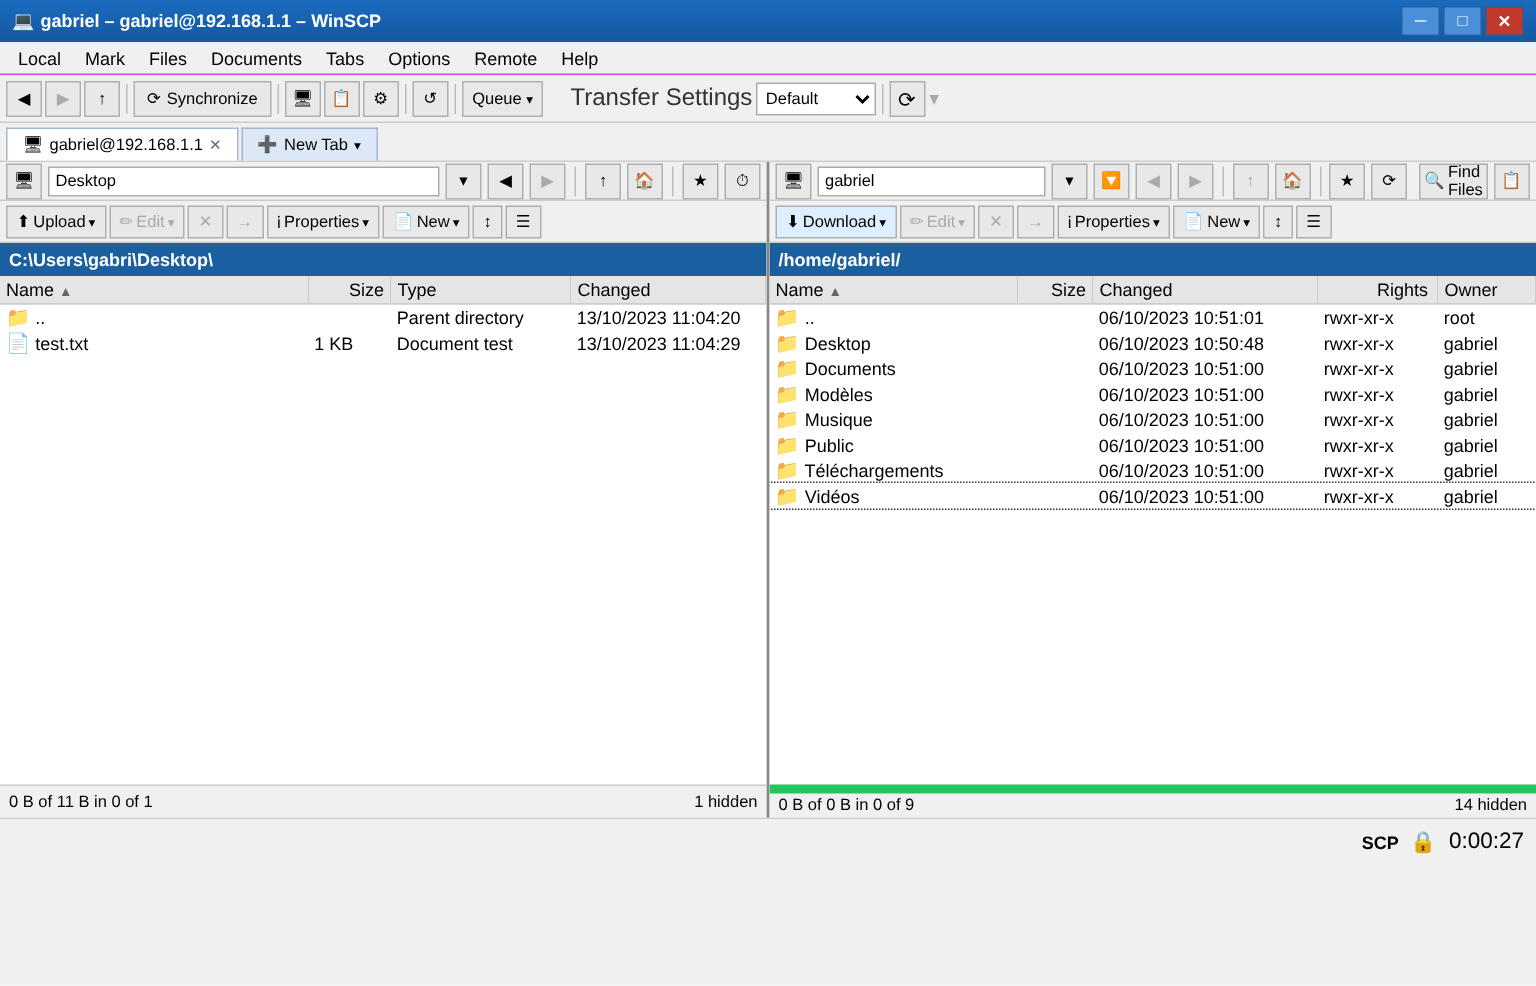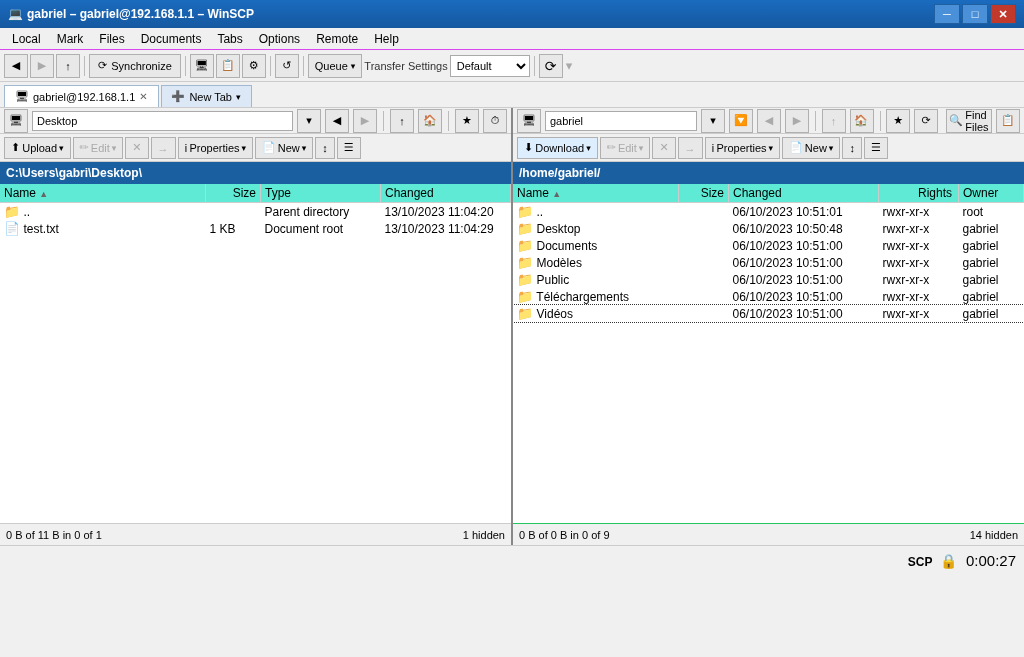--- a/index.html
+++ b/index.html
@@ -168,21 +168,21 @@
       flex: 1;
       overflow-y: auto;
       overflow-x: hidden;
       background: white;
     }
     .file-table table {
       width: 100%;
       border-collapse: collapse;
     }
     .file-table thead th {
-      background: #5eead4;
+      background: #e5e5e5;
       border-bottom: 1px solid #ccc;
       border-right: 1px solid #ccc;
       padding: 2px 4px;
       text-align: left;
       font-weight: normal;
       font-size: 12px;
       position: sticky;
       top: 0;
       cursor: pointer;
     }
@@ -263,21 +263,21 @@
       align-items: center;
       padding: 2px 6px;
       background: #e8e8e8;
       border: 1px solid #b0b0b0;
       cursor: pointer;
       font-size: 11px;
       gap: 3px;
       height: 24px;
     }
 
-    .transfer-label { font-size: 11px; margin-left: 0; color: #333; }
+    .transfer-label { font-size: 16px; margin-left: 16px; color: #333; }
     .transfer-select {
       font-size: 11px;
       height: 22px;
       border: 1px solid #aaa;
       background: white;
       padding: 0 2px;
       min-width: 80px;
     }
     .refresh-btn {
       width: 24px; height: 24px;
@@ -426,21 +426,21 @@
         <tbody id="left-tbody">
         <tr>
               <td><span style="color:#e8a000; font-size:13px;">📁</span> ..</td>
               <td style="text-align: right;"></td>
               <td>Parent directory</td>
               <td>13/10/2023 11:04:20</td>
             </tr>
             <tr>
               <td><span style="font-size:13px;">📄</span> test.txt</td>
               <td style="text-align: left;">1 KB</td>
-              <td>Document root</td>
+              <td>Document test</td>
               <td>13/10/2023 11:04:29</td>
             </tr>
           </tbody>
       </table>
     </div>
 
     <div style="background:#f0f0f0; border-top:1px solid #ccc; height:22px; display:flex; align-items:center; padding:0 6px; justify-content:space-between; font-size:11px;">
       <span>0 B of 11 B in 0 of 1</span>
       <span>1 hidden</span>
     </div>
@@ -545,20 +545,27 @@
               <td>gabriel</td>
             </tr>
             <tr>
               <td><span style="color:#e8a000; font-size:13px;">📁</span> Modèles</td>
               <td style="text-align: right;"></td>
               <td>06/10/2023 10:51:00</td>
               <td>rwxr-xr-x</td>
               <td>gabriel</td>
             </tr>
             <tr>
+              <td><span style="color:#e8a000; font-size:13px;">📁</span> Musique</td>
+              <td style="text-align: right;"></td>
+              <td>06/10/2023 10:51:00</td>
+              <td>rwxr-xr-x</td>
+              <td>gabriel</td>
+            </tr>
+            <tr>
               <td><span style="color:#e8a000; font-size:13px;">📁</span> Public</td>
               <td style="text-align: right;"></td>
               <td>06/10/2023 10:51:00</td>
               <td>rwxr-xr-x</td>
               <td>gabriel</td>
             </tr>
             <tr>
               <td><span style="color:#e8a000; font-size:13px;">📁</span> Téléchargements</td>
               <td style="text-align: right;"></td>
               <td>06/10/2023 10:51:00</td>
@@ -569,21 +576,21 @@
               <td><span style="color:#e8a000; font-size:13px;">📁</span> Vidéos</td>
               <td style="text-align: right;"></td>
               <td>06/10/2023 10:51:00</td>
               <td>rwxr-xr-x</td>
               <td>gabriel</td>
             </tr>
           </tbody>
       </table>
     </div>
 
-    <div style="background:#f0f0f0; border-top:1px solid #22c55e; height:22px; display:flex; align-items:center; padding:0 6px; justify-content:space-between; font-size:11px;">
+    <div style="background:#f0f0f0; border-top:6px solid #22c55e; height:22px; display:flex; align-items:center; padding:0 6px; justify-content:space-between; font-size:11px;">
       <span>0 B of 0 B in 0 of 9</span>
       <span>14 hidden</span>
     </div>
   </div>
 </div>
 
 <div id="status-bar">
   <div class="status-left">
   </div>
   <div class="status-right">

